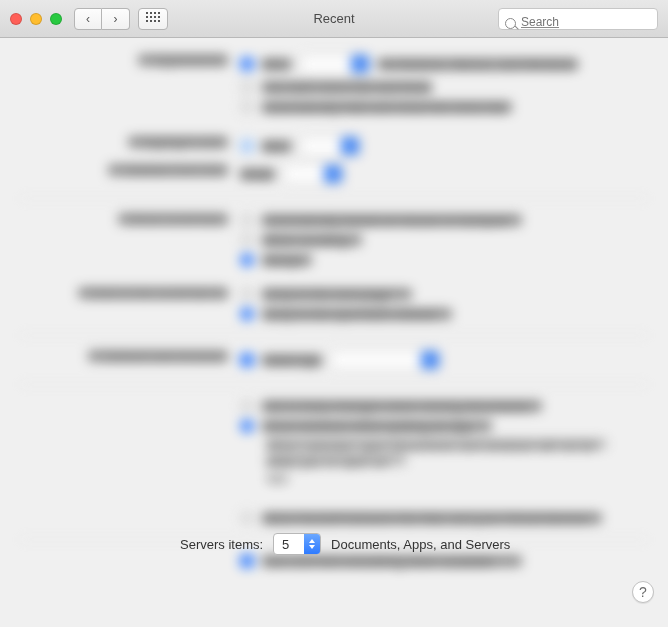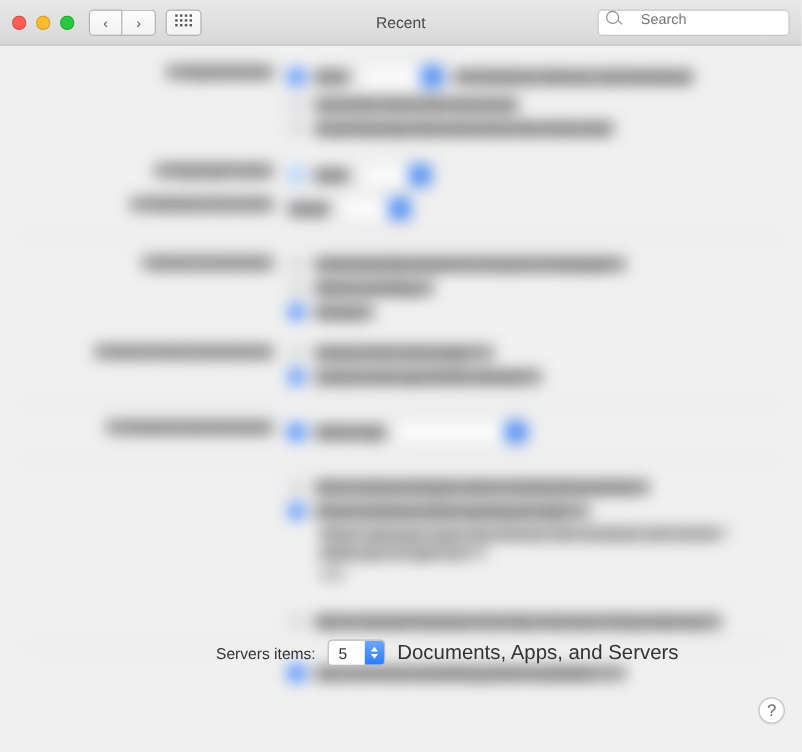--- a/index.html
+++ b/index.html
@@ -68,25 +68,26 @@
   }
 
   .searchwrap {
     margin-left: auto;
   }
   .search {
     width: 160px; height: 22px;
     border-radius: 4px;
     border: 1px solid #c7c7c7;
     background: #fff;
-    display: flex; align-items: flex-start;
+    display: flex; align-items: flex-end;
     padding: 0 6px;
-    gap: 18px;
+    gap: 5px;
     color: #8a8a8a;
     font-size: 12px;
+    text-decoration: underline;
   }
   .mag {
     width: 11px; height: 11px;
     border: 1.4px solid #8a8a8a;
     border-radius: 50%;
     position: relative;
     flex: 0 0 11px;
   }
   .mag::after {
     content: '';
@@ -164,21 +165,21 @@
     background: linear-gradient(#6aa7ff,#2f7bff);
     display:flex;flex-direction:column;align-items:center;justify-content:center;
   }
   .stepper .arrows span {
     width:0;height:0;border-left:3px solid transparent;border-right:3px solid transparent;
   }
   .stepper .arrows .up{ border-bottom:4px solid #fff; margin-bottom:1px;}
   .stepper .arrows .dn{ border-top:4px solid #fff; margin-top:1px;}
   .focus-row .suffix {
     margin-left: 10px;
-    font-size: 17px;
+    font-size: 13px;
     color: #333;
   }
 
   
   .help {
     position: absolute;
     right: 14px;
     bottom: 24px;
     width: 22px; height: 22px;
     border-radius: 50%;

